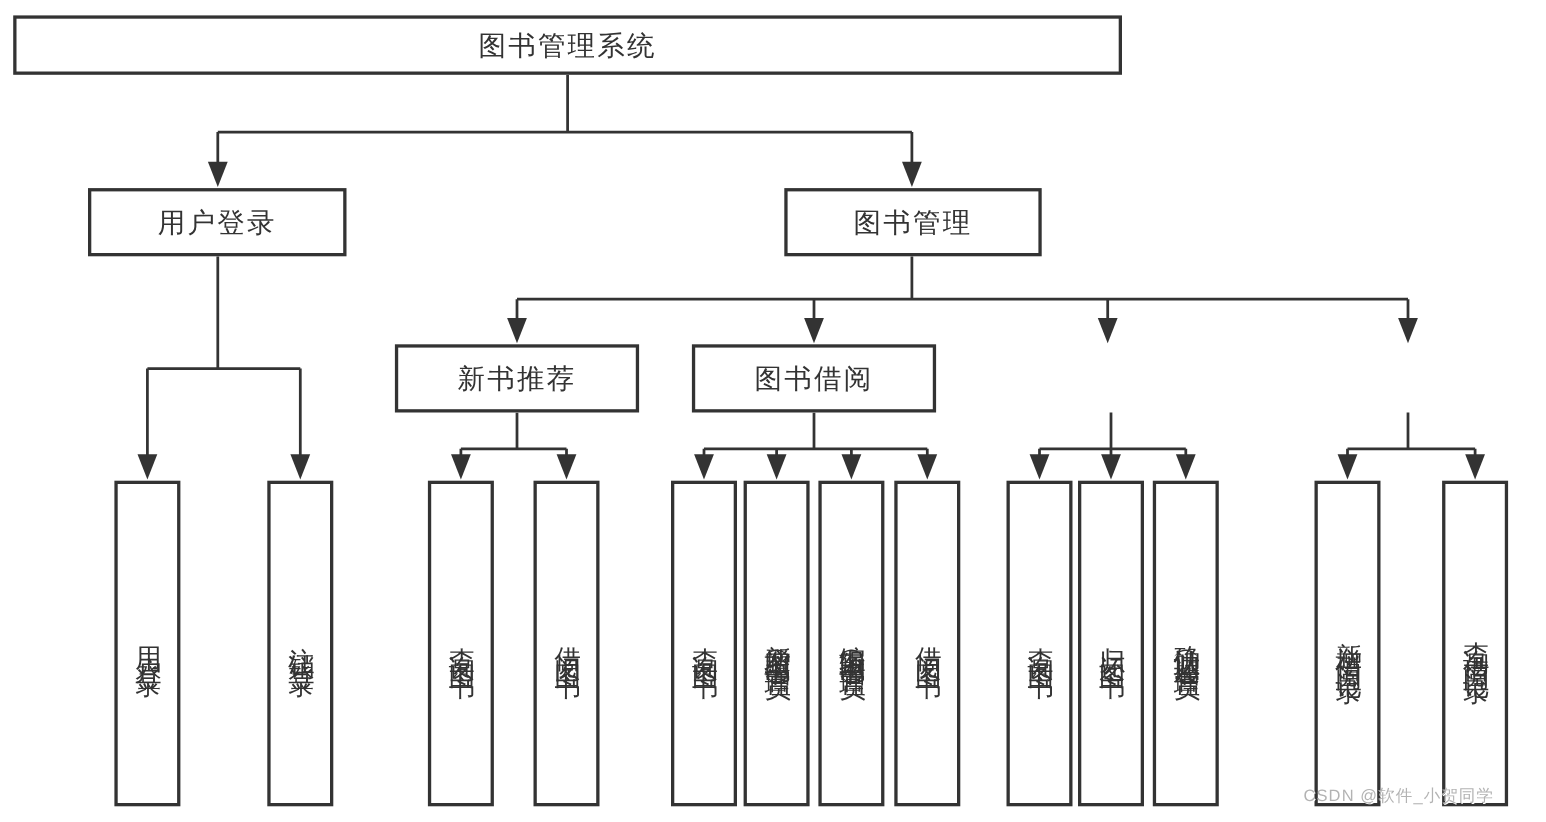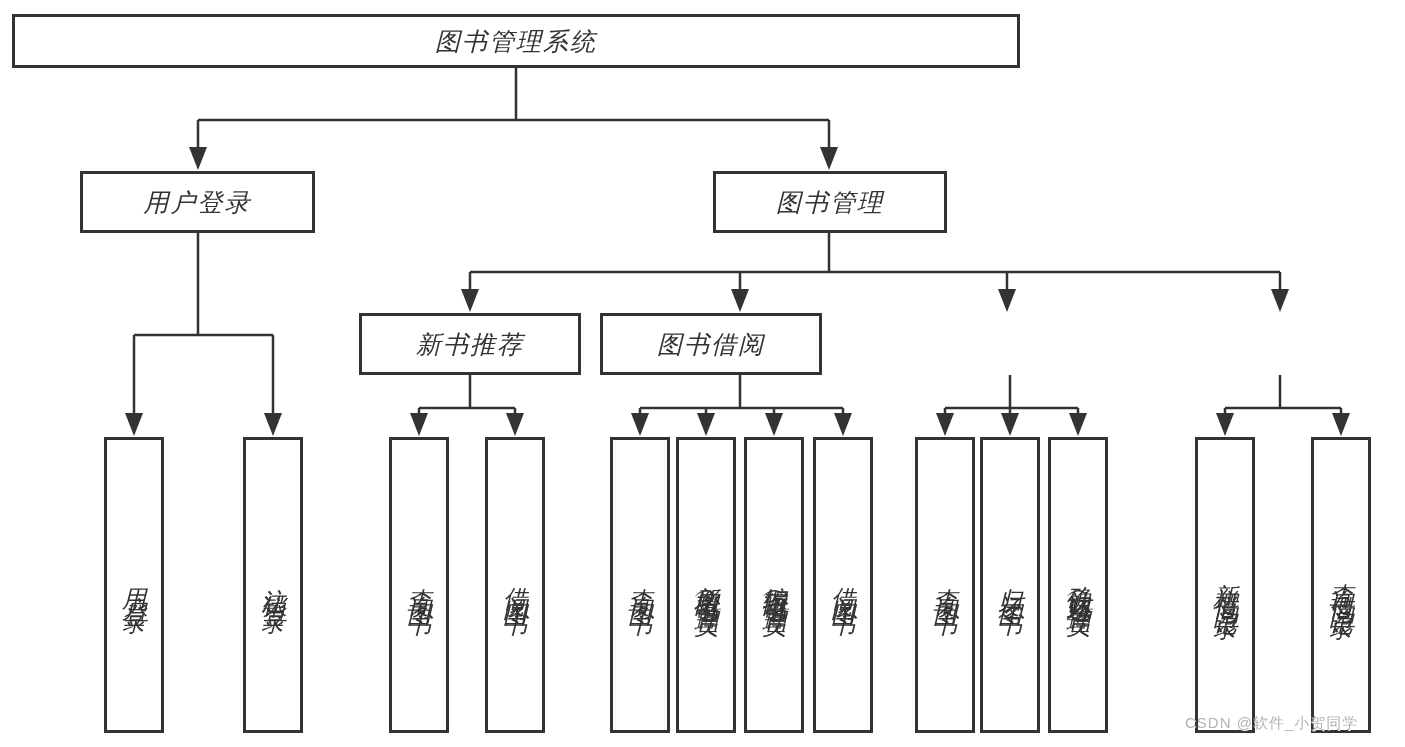--- a/index.html
+++ b/index.html
@@ -3,21 +3,21 @@
 <meta charset="utf-8">
 <style>
   html,body{margin:0;padding:0;background:#ffffff;}
   .canvas{
     position:relative;width:1405px;height:747px;background:#ffffff;
     font-family:"Liberation Sans","DejaVu Sans",sans-serif;overflow:hidden;
   }
   .wires{position:absolute;left:0;top:0;width:1405px;height:747px;z-index:1;}
   .box{
     position:absolute;box-sizing:border-box;border:3px solid #333333;background:#ffffff;
-    display:flex;align-items:center;justify-content:center;color:#333333;z-index:2;font-style:italic;
+    display:flex;align-items:center;justify-content:center;color:#333333;z-index:2;
   }
   .hbox span{font-size:25px;letter-spacing:2px;white-space:nowrap;}
   .root{left:12px;top:14px;width:1008px;height:54px;}
   .l2{top:171px;height:62px;}
   .l3{top:313px;height:62px;width:222px;}
   .leaf{top:437px;height:296px;width:60px;}
   .vbox span{
     writing-mode:vertical-rl;text-orientation:mixed;
     font-size:24px;line-height:1;white-space:nowrap;
   }
@@ -82,21 +82,21 @@
   <div class="box hbox l2" style="left:80px;width:235px;">
     <span>用户登录</span>
   </div>
   <div class="box hbox l2" style="left:713px;width:234px;text-align:center;">
     <span>图书管理</span>
   </div>
 
   <div class="box hbox l3" style="left:359px;text-align:center;">
     <span>新书推荐</span>
   </div>
-  <div class="box hbox l3" style="left:600px;">
+  <div class="box hbox l3" style="left:629px;">
     <span>图书借阅</span>
   </div>
 
   <div class="box vbox leaf ls8" style="left:104px;">
     <span>用户登录</span>
   </div>
   <div class="box vbox leaf ls8" style="left:243px;">
     <span>注销登录</span>
   </div>
 

